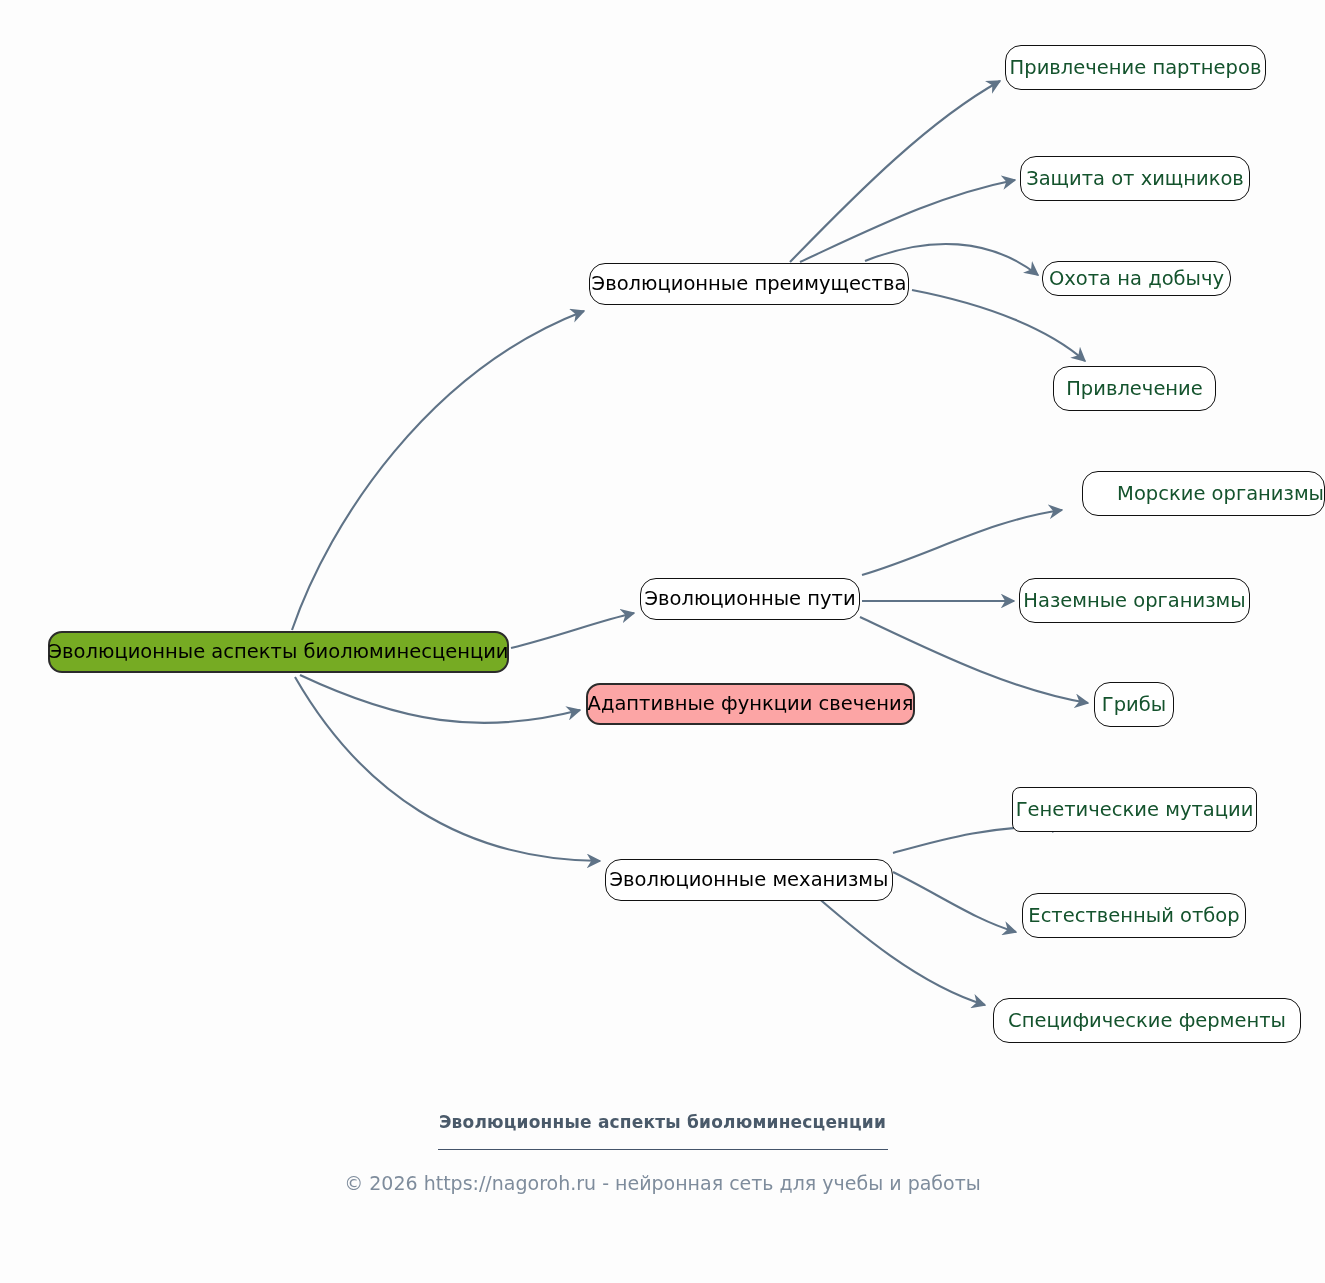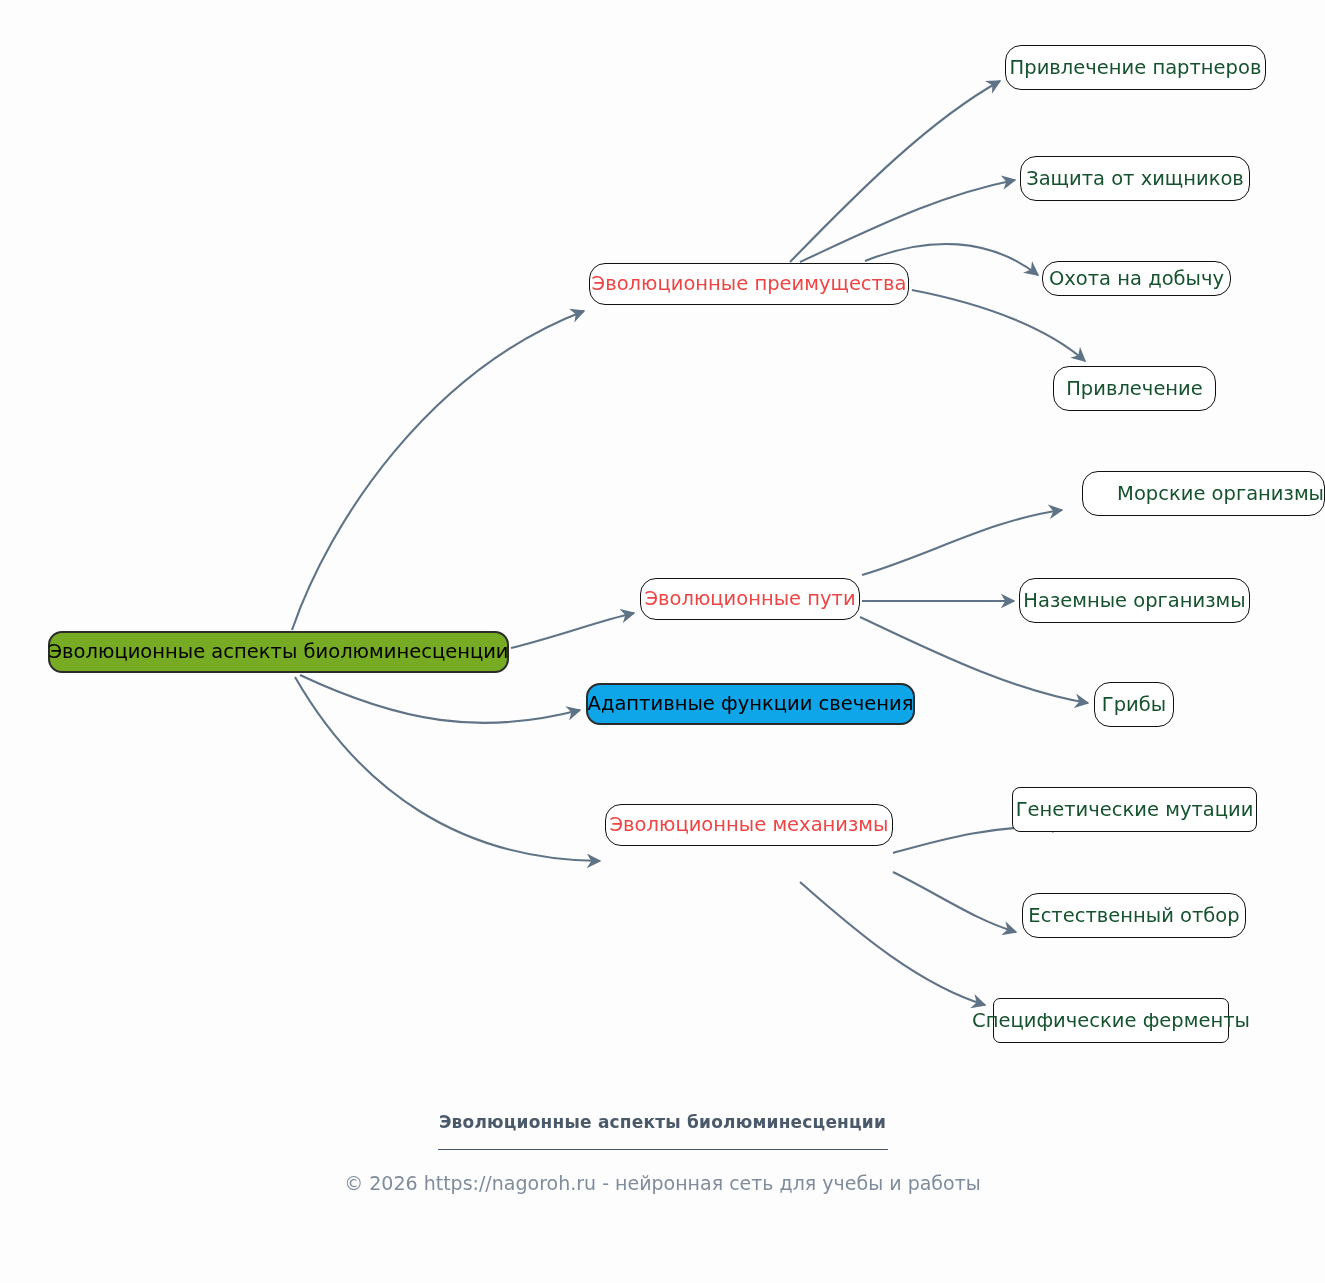--- a/index.html
+++ b/index.html
@@ -36,33 +36,33 @@
   .node-leaf {
     background: #ffffff;
     border: 1.7px solid #111111;
     color: #14532d;
     font-size: 19.5px;
     border-radius: 16px;
   }
   .node-branch {
     background: #ffffff;
     border: 1.7px solid #111111;
-    color: #ef4444;
+    color: #000000;
     font-size: 19.5px;
     border-radius: 16px;
   }
   .node-root {
     background: #76ab23;
     border: 2px solid #2b2b2b;
     color: #000000;
     font-size: 19.5px;
     border-radius: 14px;
   }
   .node-accent {
-    background: #0ea5e9;
+    background: #fca5a5;
     border: 2px solid #2b2b2b;
     color: #000000;
     font-size: 19.5px;
     border-radius: 14px;
   }
   #footer {
     position: absolute;
     left: 0;
     top: 1112px;
     width: 1325px;
@@ -152,30 +152,30 @@
     <span>Наземные организмы</span>
   </div>
   <div class="node node-leaf" style="left:1094px; top:682px; width:80px; height:45px;">
     <span>Грибы</span>
   </div>
 
   <div class="node node-accent" style="left:586px; top:683px; width:329px; height:42px;">
     <span>Адаптивные функции свечения</span>
   </div>
 
-  <div class="node node-branch" style="left:605px; top:804px; width:288px; height:42px;">
+  <div class="node node-branch" style="left:605px; top:859px; width:288px; height:42px;">
     <span>Эволюционные механизмы</span>
   </div>
   <div class="node node-leaf" style="left:1012px; top:787px; width:245px; height:45px;border-radius:8px;">
     <span>Генетические мутации</span>
   </div>
   <div class="node node-leaf" style="left:1022px; top:893px; width:224px; height:45px;">
     <span>Естественный отбор</span>
   </div>
-  <div class="node node-leaf" style="left:993px; top:998px; width:236px; height:45px;border-radius:7px;">
+  <div class="node node-leaf" style="left:993px; top:998px; width:308px; height:45px;">
     <span>Специфические ферменты</span>
   </div>
 
   <div id="footer">
     <div id="footer-title">Эволюционные аспекты биолюминесценции</div>
     <div id="footer-divider"></div>
     <div id="footer-credit">© 2026 https://nagoroh.ru - нейронная сеть для учебы и работы</div>
   </div>
 
 </div>

